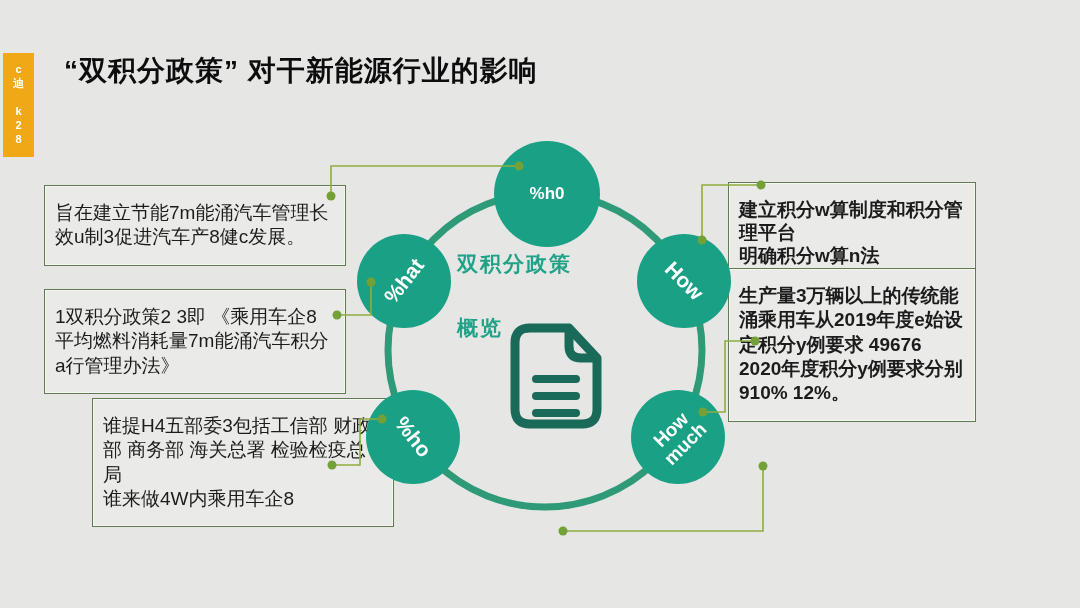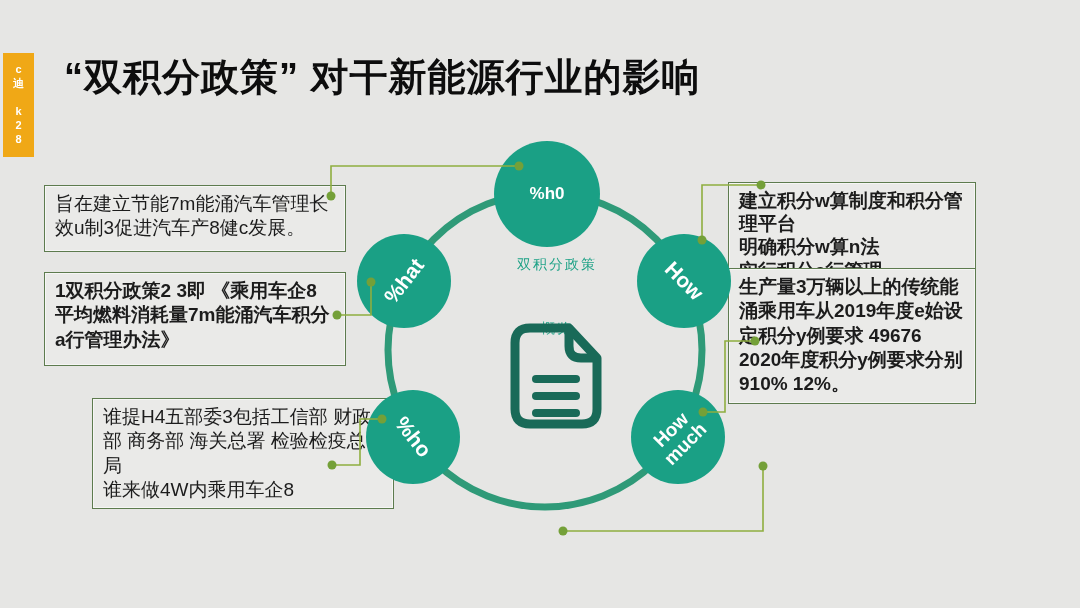--- a/index.html
+++ b/index.html
@@ -16,34 +16,34 @@
   .slide{position:absolute;inset:0;background:var(--bg);}
 
   .side-tab{
     position:absolute; left:3px; top:53px; width:31px; height:104px;
     background:var(--tab); color:#fff; font-size:11px; font-weight:bold;
     text-align:center; line-height:14px; padding-top:9px; white-space:pre-line;
   }
 
   .page-title{
     position:absolute; left:64px; top:52px; width:700px;
-    font-size:38px; font-weight:800; color:var(--title); letter-spacing:1px;
+    font-size:28px; font-weight:800; color:var(--title); letter-spacing:1px;
   }
 
   .tbox{
     position:absolute; background:var(--box-bg);
     border:1px solid var(--box-border);
     box-shadow: inset 0 0 0 1px rgba(255,255,255,.55);
     color:#1c1c1c; font-size:19px; line-height:1.28;
-    padding:6px 10px; white-space:pre-line;
+    padding:15px 10px; white-space:pre-line;
   }
   .tbox.l{left:44px;width:302px;}
   .tbox.r{left:728px;width:248px;font-weight:bold;}
   #box-l1{top:185px;min-height:67px;}
-  #box-l2{top:272px;min-height:94px;font-weight:bold;}
+  #box-l2{top:289px;min-height:94px;}
   #box-l3{top:398px;min-height:108px;margin-left:48px;}
   #box-r1{top:182px;min-height:70px;line-height:1.22;}
   #box-r2{top:268px;min-height:114px;}
   #box-r3{top:398px;min-height:82px;padding-top:12px;}
 
   svg.overlay{position:absolute;left:0;top:0;width:1080px;height:608px;}
   #ring-layer{z-index:1;}
   #connector-layer{z-index:4;pointer-events:none;}
 
   .node{
@@ -58,22 +58,22 @@
   #node-who     {left:366px; top:390px; width:94px;  height:94px;}
   #node-howmuch {left:631px; top:390px; width:94px;  height:94px; font-size:19px;}
   #node-when    {left:499px; top:460px; width:94px;  height:94px;}
   .rot-m52{transform:rotate(-52deg);}
   .rot-p45{transform:rotate(45deg);}
   .rot-p52{transform:rotate(52deg);}
   .rot-m45{transform:rotate(-45deg);}
 
   .center-title{
     position:absolute; left:457px; top:248px; width:200px; z-index:2;
-    text-align:center; color:var(--center-text);
-    font-size:14px; font-weight:400; line-height:32px; letter-spacing:2px;
+    color:var(--center-text);
+    font-size:21px; font-weight:700; line-height:32px; letter-spacing:2px;
     white-space:pre-line;
   }
   .doc-icon{position:absolute; left:505px; top:320px; width:102px; height:112px; z-index:2;}
 </style>
 </head>
 <body>
 
 <div class="slide">
 
   <div class="side-tab">c

